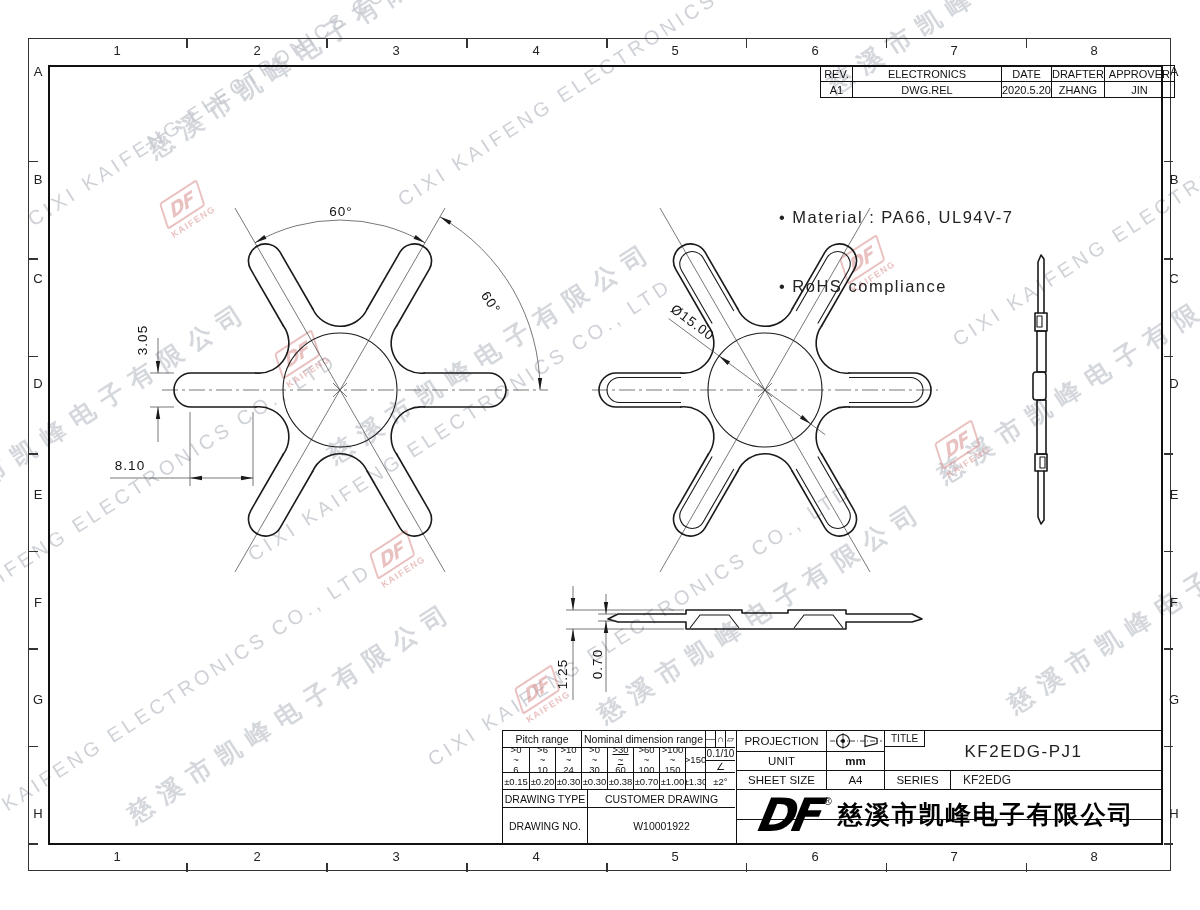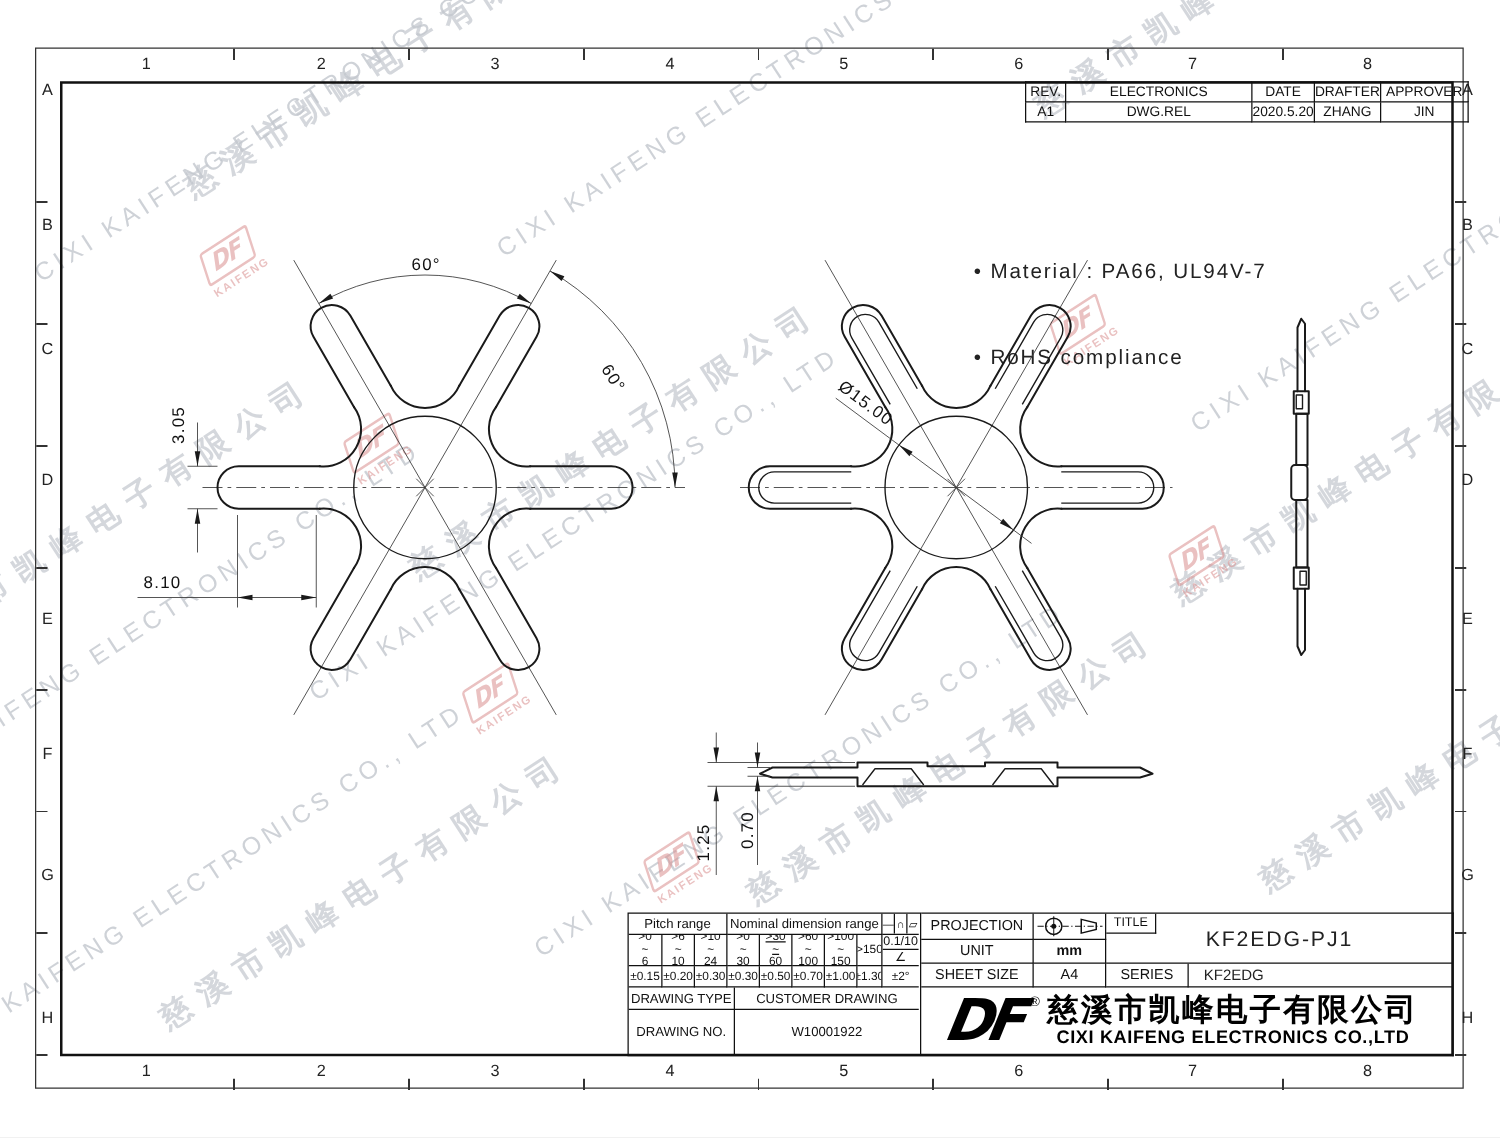--- a/index.html
+++ b/index.html
@@ -58,21 +58,21 @@
          font-size:10px;color:#111;}
   .tcell.last{border-right:none;}
   .range{font-size:9.5px;line-height:1.05;white-space:pre-line;}
   .hdr{font-size:10.5px;}
   .sym-cell{display:flex;align-items:stretch;padding:0;}
   .sym{flex:1;display:flex;align-items:center;justify-content:center;font-size:9px;border-left:1px solid #111;}
   .sym:first-child{border-left:none;}
   .stack{display:flex;flex-direction:column;align-items:stretch;padding:0;}
   .stack>div{flex:1;display:flex;align-items:center;justify-content:center;font-size:10px;}
   .stack>div:first-child{border-bottom:1px solid #111;}
-  .tbright{left:737px;top:730px;width:426px;height:115px;border-left:none;display:flex;flex-direction:column;}
+  .tbright{left:737px;top:730px;width:426px;height:90px;border-left:none;display:flex;flex-direction:column;}
   .rrow{display:flex;flex-shrink:0;}
   .rcell{border-right:1px solid #111;border-bottom:1px solid #111;display:flex;align-items:center;
          justify-content:center;font-size:11.5px;color:#111;}
   .titlearea{position:relative;border-bottom:1px solid #111;display:flex;align-items:center;justify-content:center;}
   .title-tag{position:absolute;left:0;top:0;border-right:1px solid #111;border-bottom:1px solid #111;
              font-size:10px;padding:2px 6px;}
   .title-big{font-size:17px;letter-spacing:1.5px;color:#222;margin-top:2px;}
   .series-val{justify-content:flex-start;padding-left:12px;font-size:12px;color:#222;}
   .logo-row{flex:1;display:flex;align-items:center;justify-content:center;padding:2px 6px 4px 2px;}
   .logo-df{font:italic 900 46px "DejaVu Sans",sans-serif;letter-spacing:-5px;
@@ -332,21 +332,21 @@
       <div class="tcell stack last" style="width:29px">
         <div>0.1/10</div>
         <div>∠</div>
       </div>
     </div>
     <div class="trow" style="height:17px">
       <div class="tcell" style="width:27px;font-size:9.5px">±0.15</div>
       <div class="tcell" style="width:26px;font-size:9.5px">±0.20</div>
       <div class="tcell" style="width:26px;font-size:9.5px">±0.30</div>
       <div class="tcell" style="width:26px;font-size:9.5px">±0.30</div>
-      <div class="tcell" style="width:26px;font-size:9.5px">±0.50</div>
+      <div class="tcell" style="width:26px;font-size:9.5px">±0.38</div>
       <div class="tcell" style="width:26px;font-size:9.5px">±0.70</div>
       <div class="tcell" style="width:26px;font-size:9.5px">±1.00</div>
       <div class="tcell" style="width:20px;font-size:9.5px">±1.30</div>
       <div class="tcell last" style="width:29px;font-size:9.5px">±2°</div>
     </div>
     <div class="trow" style="height:18px">
       <div class="tcell hdr" style="width:85px">DRAWING TYPE</div>
       <div class="tcell hdr last" style="width:147px">CUSTOMER DRAWING</div>
     </div>
     <div class="trow" style="height:17px;flex:1">
@@ -384,18 +384,17 @@
       <div class="rcell" style="width:90px">SHEET SIZE</div>
       <div class="rcell" style="width:58px">A4</div>
       <div class="rcell" style="width:66px">SERIES</div>
       <div class="rcell series-val" style="flex:1;border-right:none">KF2EDG</div>
     </div>
     <div class="logo-row">
       <span class="logo-df">DF</span>
       <span class="reg">®</span>
       <span class="co-names">
         <span class="co-cn" style="display:block">慈溪市凯峰电子有限公司</span>
-        <span class="co-en" style="display:block">CIXI KAIFENG ELECTRONICS CO.,LTD</span>
       </span>
     </div>
   </div>
 
 </div>
 
 </body></html>

